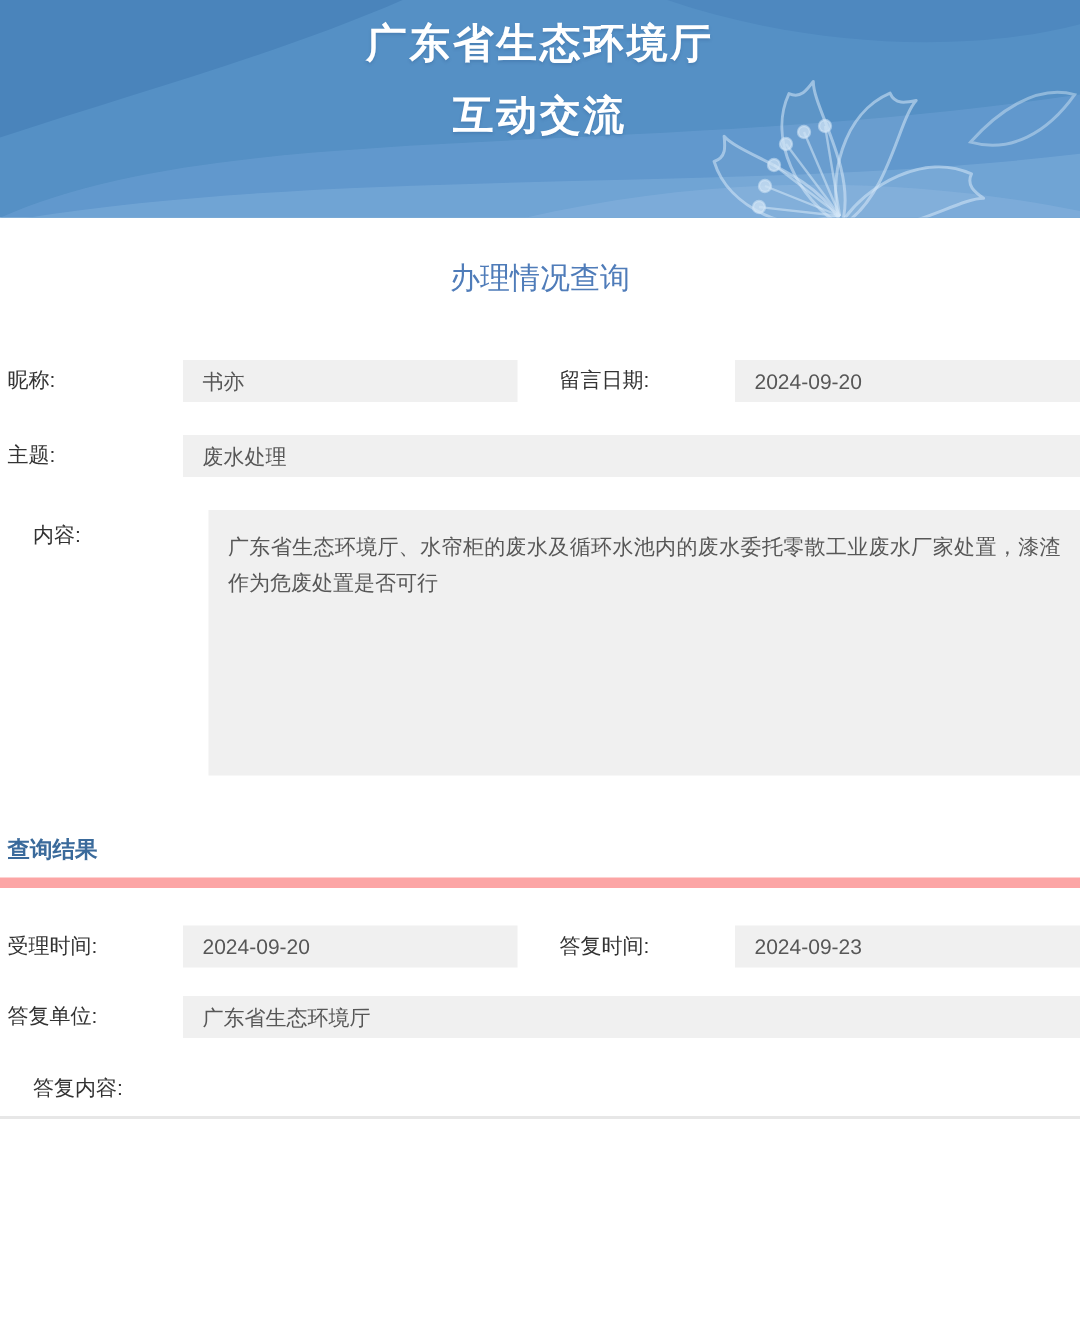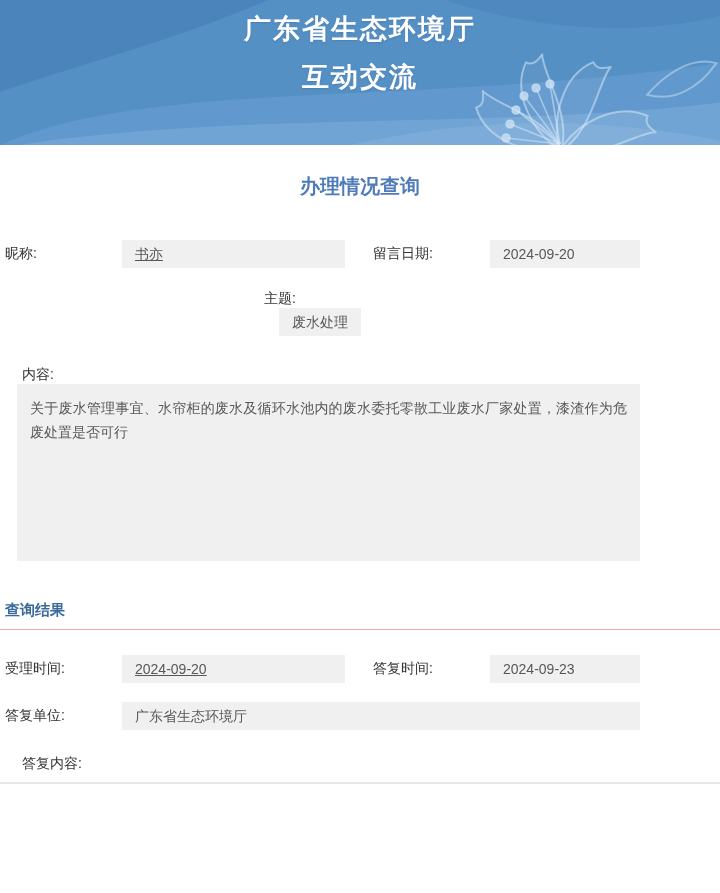--- a/index.html
+++ b/index.html
@@ -9,44 +9,44 @@
   
   .banner { position:relative; width:720px; height:145px; overflow:hidden; background:#5590c5; }
   .banner svg.bg { position:absolute; left:0; top:0; width:720px; height:145px; display:block; }
   .banner-titles { position:absolute; top:0; left:0; width:100%; text-align:center; color:#ffffff; }
   .banner-line { font-size:27px; font-weight:bold; letter-spacing:2px; text-shadow:0 1px 2px rgba(40,80,130,0.25); }
   .banner-line.l1 { margin-top:11px; }
   .banner-line.l2 { margin-top:12px; }
 
   
   .page-title { margin-top:27px; height:28px; line-height:28px; text-align:center;
-                font-size:20px; color:#4f7cb9;font-weight:bold; }
+                font-size:20px; color:#4f7cb9; }
 
-  .row { display:flex; align-items:center; width:640px; }
+  .row { display:flex; align-items:center; width:720px; }
   .row-top { align-items:flex-start;padding-left:17px; }
   .lbl { width:122px; padding-left:5px; font-size:14px; color:#333333; flex-shrink:0; }
   .lbl.top { padding-top:8px; }
   .lbl2 { margin-left:28px; width:117px; font-size:14px; color:#333333; flex-shrink:0; }
   .field { background:#f0f0f0; height:28px; line-height:28px; font-size:14px; color:#575757;
            padding:0 13px; overflow:hidden; white-space:nowrap; }
-  .w1 { width:223px;text-decoration:underline; }
+  .w1 { width:223px; }
   .grow { flex:1; }
   .bigbox { background:#f0f0f0; flex:1; padding:12px 13px; font-size:14px; color:#575757;
             line-height:24px; text-align:justify; }
   .bigbox.h1 { min-height:177px; }
   .bigbox.h2 { min-height:178px; }
 
   .mt40 { margin-top:40px; }
   .mt25 { margin-top:25px; }
-  .mt22 { margin-top:22px;flex-direction:column; }
+  .mt22 { margin-top:22px; }
   .mt19 { margin-top:19px; }
   .mt17 { margin-top:17px; }
 
   .section-title { margin:40px 0 0 0; padding:0 0 9px 5px; font-size:15px; font-weight:bold;
-                   color:#3a6a9b; border-bottom:1px solid #fca5a5; }
+                   color:#3a6a9b; border-bottom:7px solid #fca5a5; }
 
   .bottom-rule { margin-top:9px; width:720px; border-top:2px solid #e7e7e7; }
 </style>
 </head>
 <body>
 
 <div class="banner">
   <svg class="bg" viewBox="0 0 720 145" preserveAspectRatio="none">
     <rect x="0" y="0" width="720" height="145" fill="#5590c5"></rect>
 
@@ -118,21 +118,21 @@
     <div class="field grow">2024-09-20</div>
   </div>
 
   <div class="row mt22">
     <div class="lbl">主题:</div>
     <div class="field grow">废水处理</div>
   </div>
 
   <div class="row row-top mt22">
     <div class="lbl top">内容:</div>
-    <div class="bigbox h1">关于废水管理事宜、水帘柜的废水及循环水池内的废水委托零散工业废水厂家处置，漆渣作为危废处置是否可行</div>
+    <div class="bigbox h1">广东省生态环境厅、水帘柜的废水及循环水池内的废水委托零散工业废水厂家处置，漆渣作为危废处置是否可行</div>
   </div>
 
   <div class="section-title">查询结果</div>
 
   <div class="row mt25">
     <div class="lbl">受理时间:</div>
     <div class="field w1">2024-09-20</div>
     <div class="lbl2">答复时间:</div>
     <div class="field grow">2024-09-23</div>
   </div>

